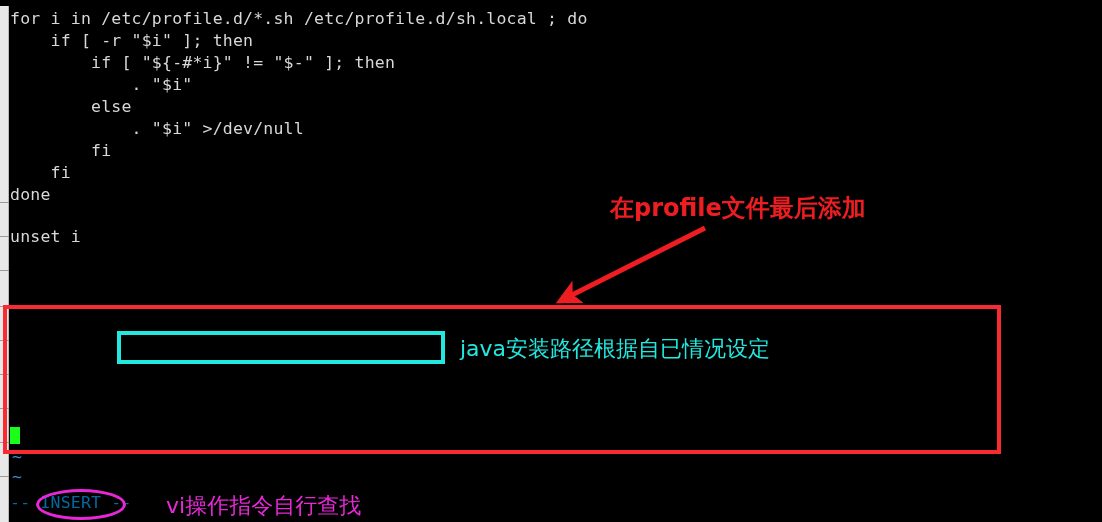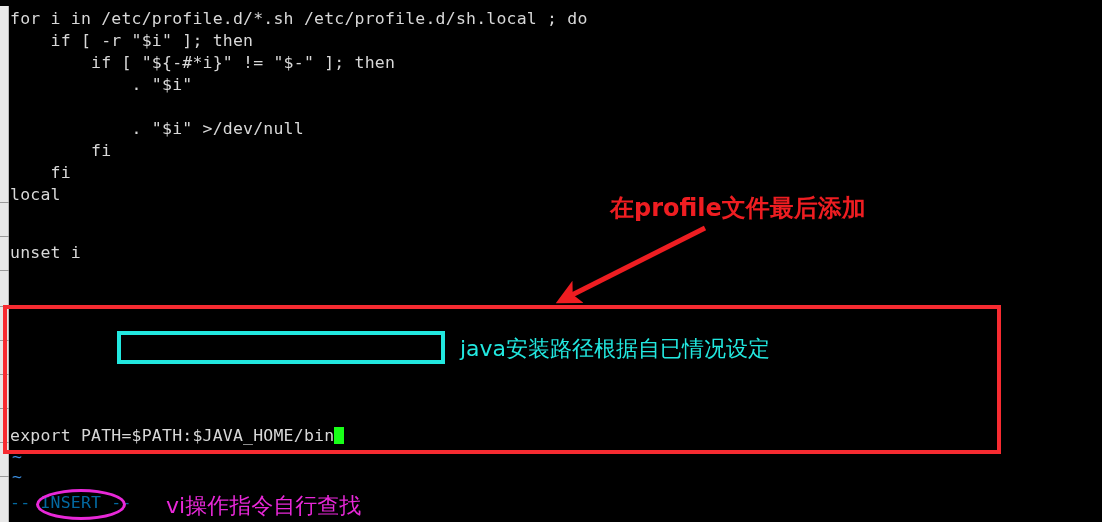--- a/index.html
+++ b/index.html
@@ -151,29 +151,30 @@
       <div class="tick" style="top: 436px;"></div>
       <div class="tick" style="top: 470px;"></div>
     </div>
 
   <div id="term">
 
     <div class="tline" style="top:2px">for i in /etc/profile.d/*.sh /etc/profile.d/sh.local ; do</div>
     <div class="tline" style="top:24px">    if [ -r "$i" ]; then</div>
     <div class="tline" style="top:46px">        if [ "${-#*i}" != "$-" ]; then</div>
     <div class="tline" style="top:68px">            . "$i"</div>
+    <div class="tline" style="top:90px">        else</div>
     <div class="tline" style="top:112px">            . "$i" &gt;/dev/null</div>
     <div class="tline" style="top:134px">        fi</div>
     <div class="tline" style="top:156px">    fi</div>
-    <div class="tline" style="top:178px">local</div>
-    <div class="tline" style="top:236px">unset i</div>
+    <div class="tline" style="top:178px">done</div>
+    <div class="tline" style="top:220px">unset i</div>
 
 
 
-    <div class="tline" style="top:419px"><span>export PATH=$PATH:$JAVA_HOME/bin</span><span class="cursor-block"></span></div>
+    <div class="tline" style="top:419px"><span class="cursor-block"></span></div>
 
     <div class="tilde" style="top:440px">~</div>
     <div class="tilde" style="top:460px">~</div>
   </div>
 
   <div id="status-line">-- INSERT --</div>
 
   <div id="red-box"></div>
   <div id="cyan-box"></div>
   <div id="insert-ellipse"></div>

